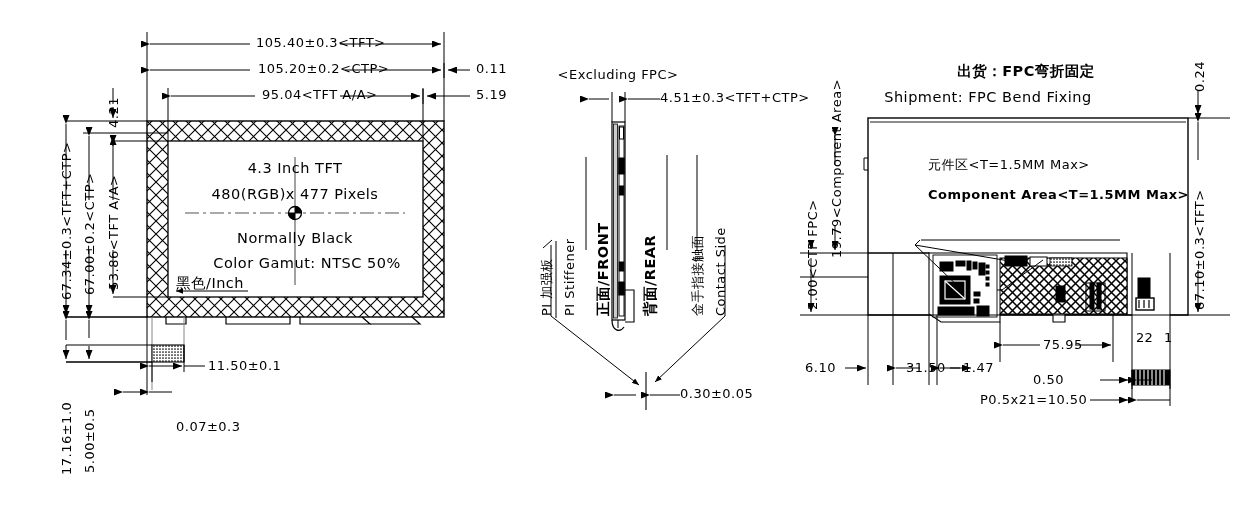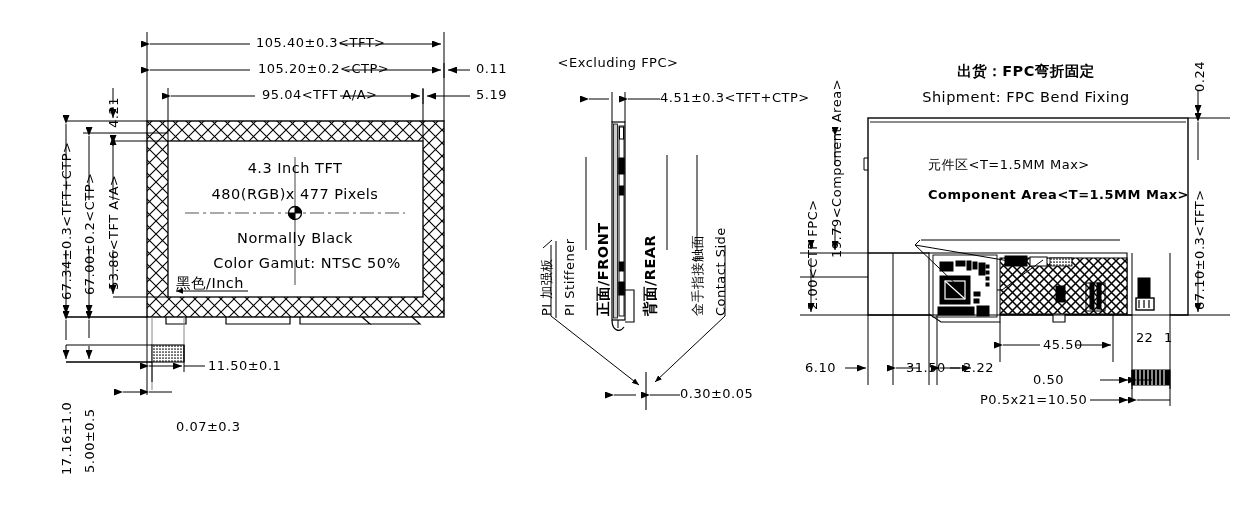--- a/index.html
+++ b/index.html
@@ -297,47 +297,47 @@
 
   <div class="txt" style="left:208px; top:359px;">11.50±0.1</div>
   <div class="txt" style="left:176px; top:385px;margin-top:35px;">0.07±0.3</div>
 
   <div class="txt big" style="left:295px; top:161px; transform:translateX(-50%);">4.3 Inch TFT</div>
   <div class="txt big" style="left:295px; top:187px; transform:translateX(-50%);">480(RGB)x 477 Pixels</div>
   <div class="txt big" style="left:295px; top:231px; transform:translateX(-50%);">Normally Black</div>
   <div class="txt big" style="left:295px; top:256px; transform:translateX(-50%);margin-left:12px;">Color Gamut: NTSC 50%</div>
   <div class="txt big" style="left:176px; top:276px;">黑色/Inch</div>
 
-  <div class="txt" style="left:618px; top:56px; transform:translateX(-50%);">&lt;Excluding FPC&gt;</div>
+  <div class="txt" style="left:618px; top:68px; transform:translateX(-50%);">&lt;Excluding FPC&gt;</div>
   <div class="txt" style="left:660px; top:91px;">4.51±0.3&lt;TFT+CTP&gt;</div>
   <div class="txt" style="left:680px; top:387px;">0.30±0.05</div>
 
   <div class="txt rot big" style="left:596px; top:316px; font-weight:600;">正面/FRONT</div>
   <div class="txt rot big" style="left:643px; top:316px; font-weight:600;">背面/REAR</div>
 
   <div class="txt rot" style="left:540px; top:316px;">PI 加强板</div>
   <div class="txt rot" style="left:563px; top:316px;">PI Stiffener</div>
   <div class="txt rot" style="left:691px; top:316px;">金手指接触面</div>
   <div class="txt rot" style="left:714px; top:316px;">Contact Side</div>
 
   <div class="txt big" style="left:1026px; top:64px; transform:translateX(-50%); font-weight:600;">出货：FPC弯折固定</div>
-  <div class="txt big" style="left:1026px; top:90px; transform:translateX(-50%);">Shipment: FPC Bend Fixing</div>
+  <div class="txt big" style="left:988px; top:90px; transform:translateX(-50%);">Shipment: FPC Bend Fixing</div>
 
   <div class="txt" style="left:928px; top:158px;">元件区&lt;T=1.5MM Max&gt;</div>
   <div class="txt" style="left:928px; top:188px;font-weight:bold;">Component Area&lt;T=1.5MM Max&gt;</div>
 
   <div class="txt rot" style="left:806px; top:310px;">2.00&lt;CTP FPC&gt;</div>
   <div class="txt rot" style="left:830px; top:258px;">19.79&lt;Component Area&gt;</div>
 
   <div class="txt rot" style="left:1193px; top:92px;">0.24</div>
   <div class="txt rot" style="left:1193px; top:310px;">67.10±0.3&lt;TFT&gt;</div>
 
   <div class="txt" style="left:805px; top:361px;">6.10</div>
   <div class="txt" style="left:906px; top:361px;">31.50</div>
-  <div class="txt" style="left:963px; top:361px;">2.22</div>
-  <div class="txt" style="left:1043px; top:338px;">45.50</div>
+  <div class="txt" style="left:963px; top:361px;">1.47</div>
+  <div class="txt" style="left:1043px; top:338px;">75.95</div>
   <div class="txt" style="left:1024px; top:373px;margin-left:9px;">0.50</div>
   <div class="txt" style="left:980px; top:393px;">P0.5x21=10.50</div>
 
   <div class="txt xs" style="left:1136px; top:331px;">22</div>
   <div class="txt xs" style="left:1164px; top:331px;">1</div>
 
 </div>
 
 </body></html>

